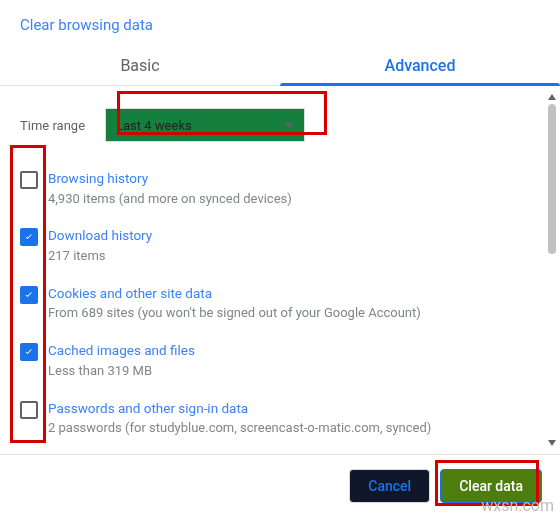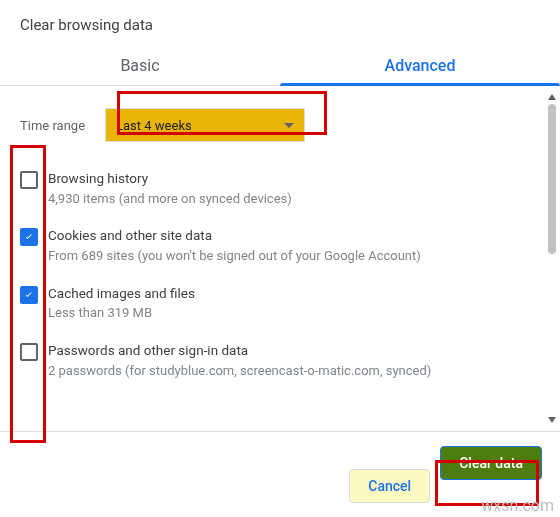--- a/index.html
+++ b/index.html
@@ -15,21 +15,21 @@
     overflow: hidden;
   }
   .dialog {
     width: 560px;
     height: 517px;
     display: flex;
     flex-direction: column;
   }
   .title {
     font-size: 15px;
-    color: #404040;
+    color: #3b82f6;
     padding: 16px 20px 10px 20px;
   }
   .tabs {
     display: flex;
     border-bottom: 1px solid #e0e0e0;
   }
   .tab {
     flex: 1;
     text-align: center;
     padding: 12px 0 10px 0;
@@ -94,21 +94,21 @@
   }
   .range-label {
     color: #5f6368;
     font-size: 13px;
     margin-right: 20px;
   }
   .select {
     width: 200px;
     height: 34px;
     border: 1px solid #dadce0;
-    background: #eab308;
+    background: #15803d;
     display: flex;
     align-items: center;
     justify-content: space-between;
     padding: 0 10px;
     font-size: 13px;
     color: #202124;
     cursor: pointer;
   }
   .select .chevron {
     width: 0; height: 0;
@@ -139,21 +139,21 @@
   }
   .checkbox.checked {
     background: #1a73e8;
     border-color: #1a73e8;
   }
   .checkbox.checked svg { display: block; }
   .checkbox svg { display: none; width: 12px; height: 12px; }
   .item-text { flex: 1; }
   .item-title {
     font-size: 13.5px;
-    color: #404040;
+    color: #3b82f6;
     line-height: 1.3;
   }
   .item-sub {
     font-size: 13px;
     color: #80868b;
     margin-top: 3px;
     line-height: 1.3;
   }
   .footer {
     border-top: 1px solid #e0e0e0;
@@ -167,24 +167,23 @@
     padding: 0 18px;
     border-radius: 4px;
     font-size: 14px;
     display: inline-flex;
     align-items: center;
     justify-content: center;
     cursor: pointer;
     font-weight: 500;
   }
   .btn-cancel {
-    background: #fef9c3;
+    background: #0f172a;
     border: 1px solid #dadce0;
     color: #1a73e8;
-    margin-top: 23px;
   }
   .btn-primary {
     background: #4d7c0f;
     border: 1px solid #1a73e8;
     color: #fff;
   }
   .annot {
     position: absolute;
     border: 3px solid #d40000;
     pointer-events: none;
@@ -233,31 +232,42 @@
               <div class="item-sub">4,930 items (and more on synced devices)</div>
             </div>
           </div>
           <div class="item">
             <div class="cb-wrap"><span class="checkbox checked">
                 <svg viewBox="0 0 24 24">
                   <path fill="#fff" d="M9 16.2l-3.5-3.5 1.4-1.4L9 13.4l7.1-7.1 1.4 1.4z"></path>
                 </svg>
               </span></div>
             <div class="item-text">
-              <div class="item-title">Cookies and other site data</div>
-              <div class="item-sub">From 689 sites (you won't be signed out of your Google Account)</div>
+              <div class="item-title">Download history</div>
+              <div class="item-sub">217 items</div>
             </div>
           </div>
           <div class="item">
             <div class="cb-wrap"><span class="checkbox checked">
                 <svg viewBox="0 0 24 24">
                   <path fill="#fff" d="M9 16.2l-3.5-3.5 1.4-1.4L9 13.4l7.1-7.1 1.4 1.4z"></path>
                 </svg>
               </span></div>
             <div class="item-text">
+              <div class="item-title">Cookies and other site data</div>
+              <div class="item-sub">From 689 sites (you won't be signed out of your Google Account)</div>
+            </div>
+          </div>
+          <div class="item">
+            <div class="cb-wrap"><span class="checkbox checked">
+                <svg viewBox="0 0 24 24">
+                  <path fill="#fff" d="M9 16.2l-3.5-3.5 1.4-1.4L9 13.4l7.1-7.1 1.4 1.4z"></path>
+                </svg>
+              </span></div>
+            <div class="item-text">
               <div class="item-title">Cached images and files</div>
               <div class="item-sub">Less than 319 MB</div>
             </div>
           </div>
           <div class="item">
             <div class="cb-wrap"><span class="checkbox"></span></div>
             <div class="item-text">
               <div class="item-title">Passwords and other sign-in data</div>
               <div class="item-sub">2 passwords (for studyblue.com, screencast-o-matic.com, synced)</div>
             </div>

